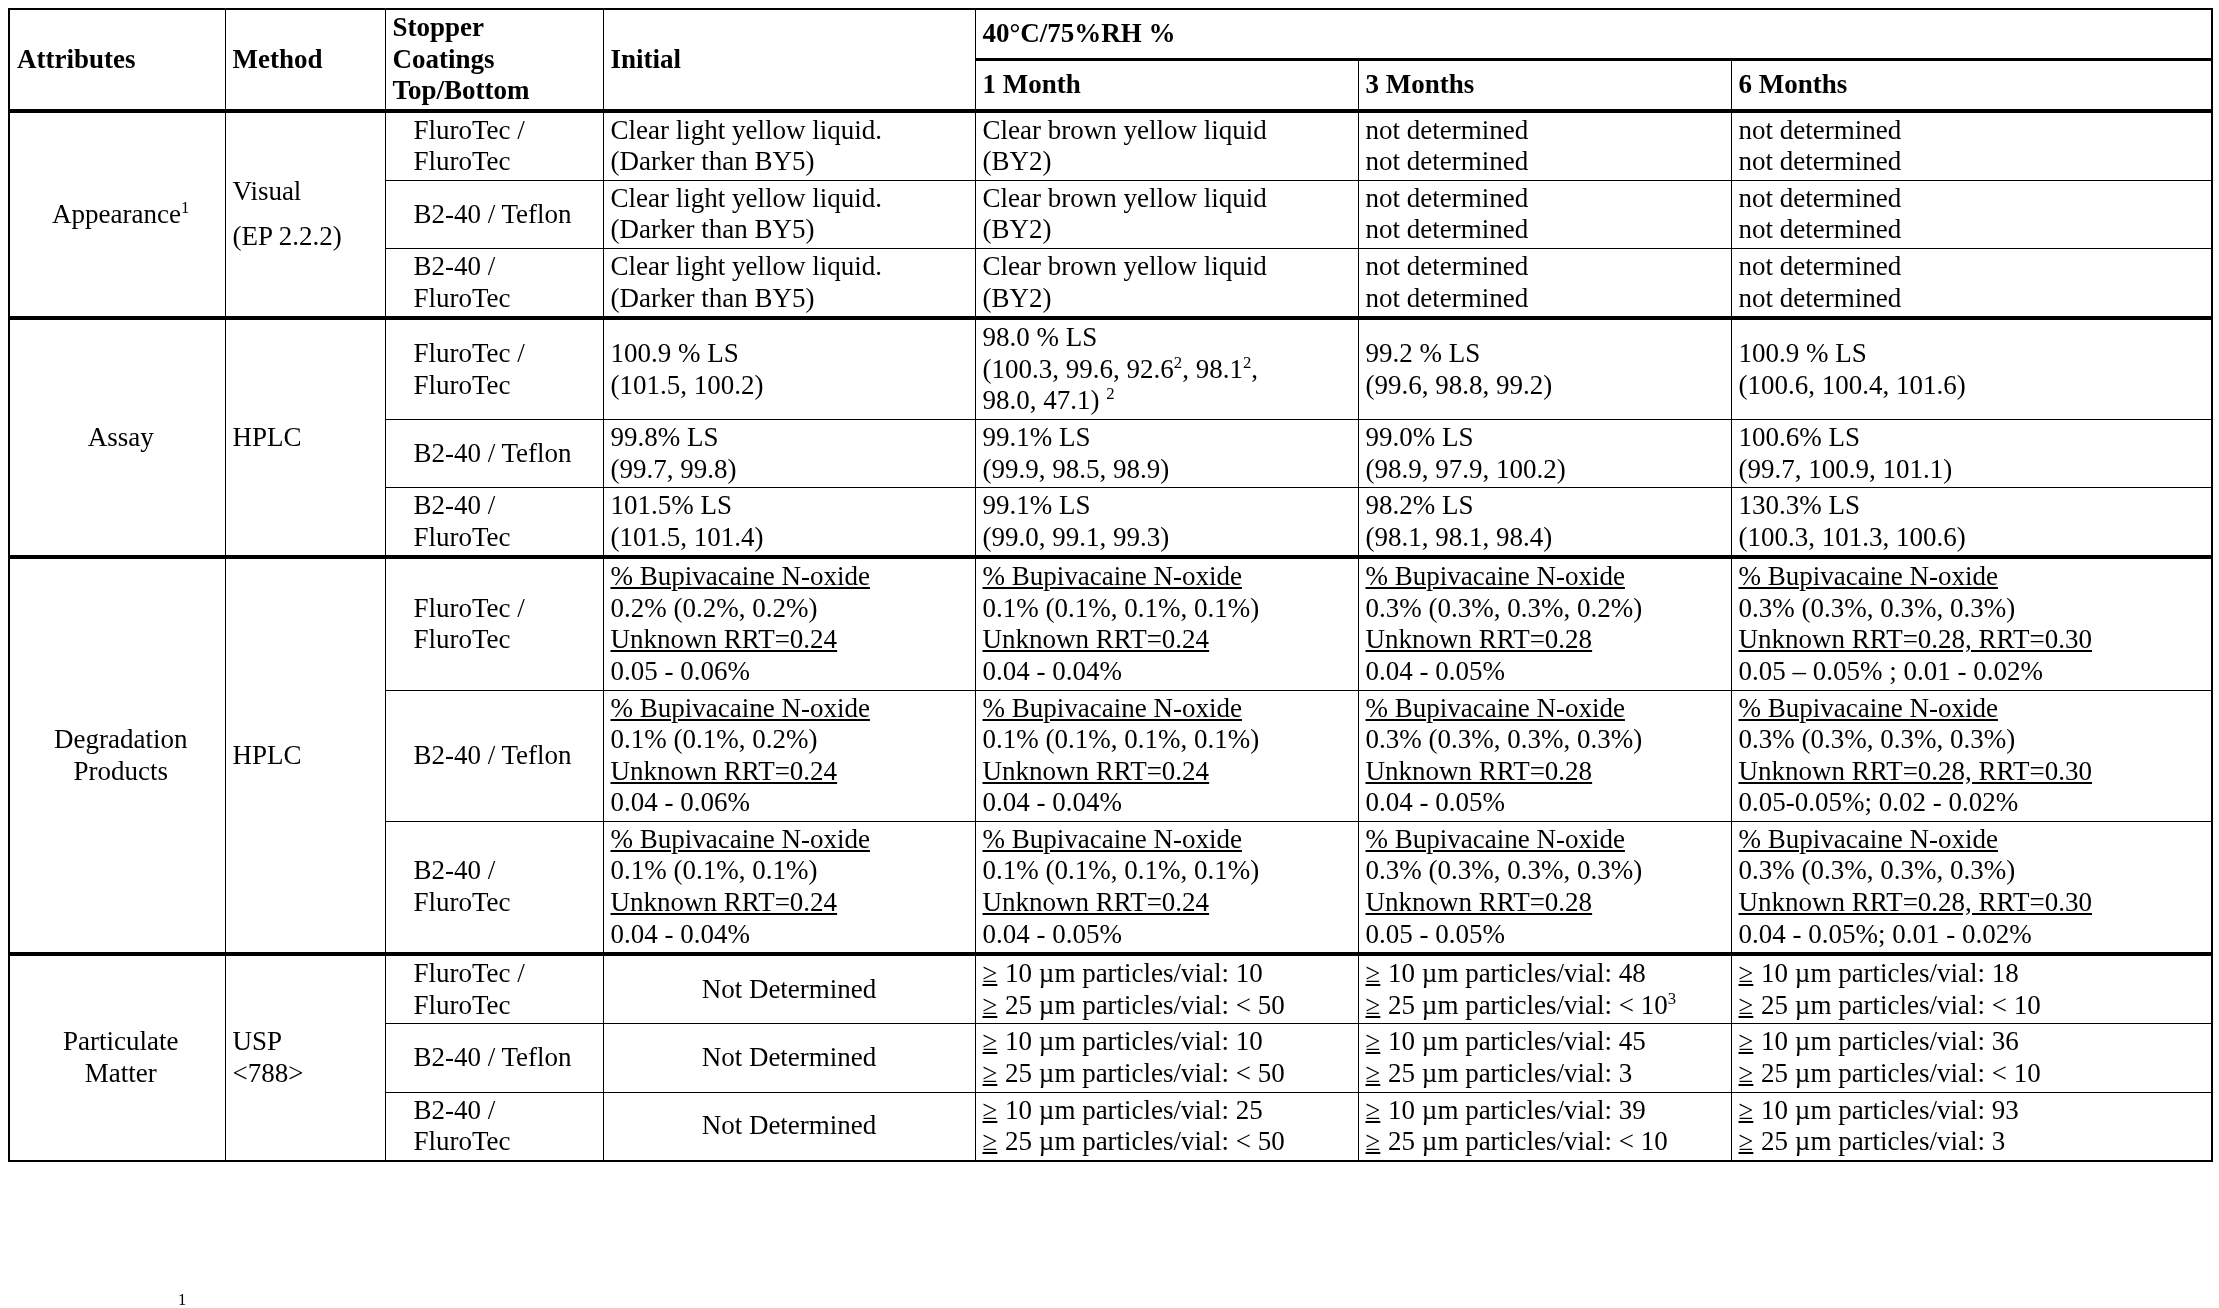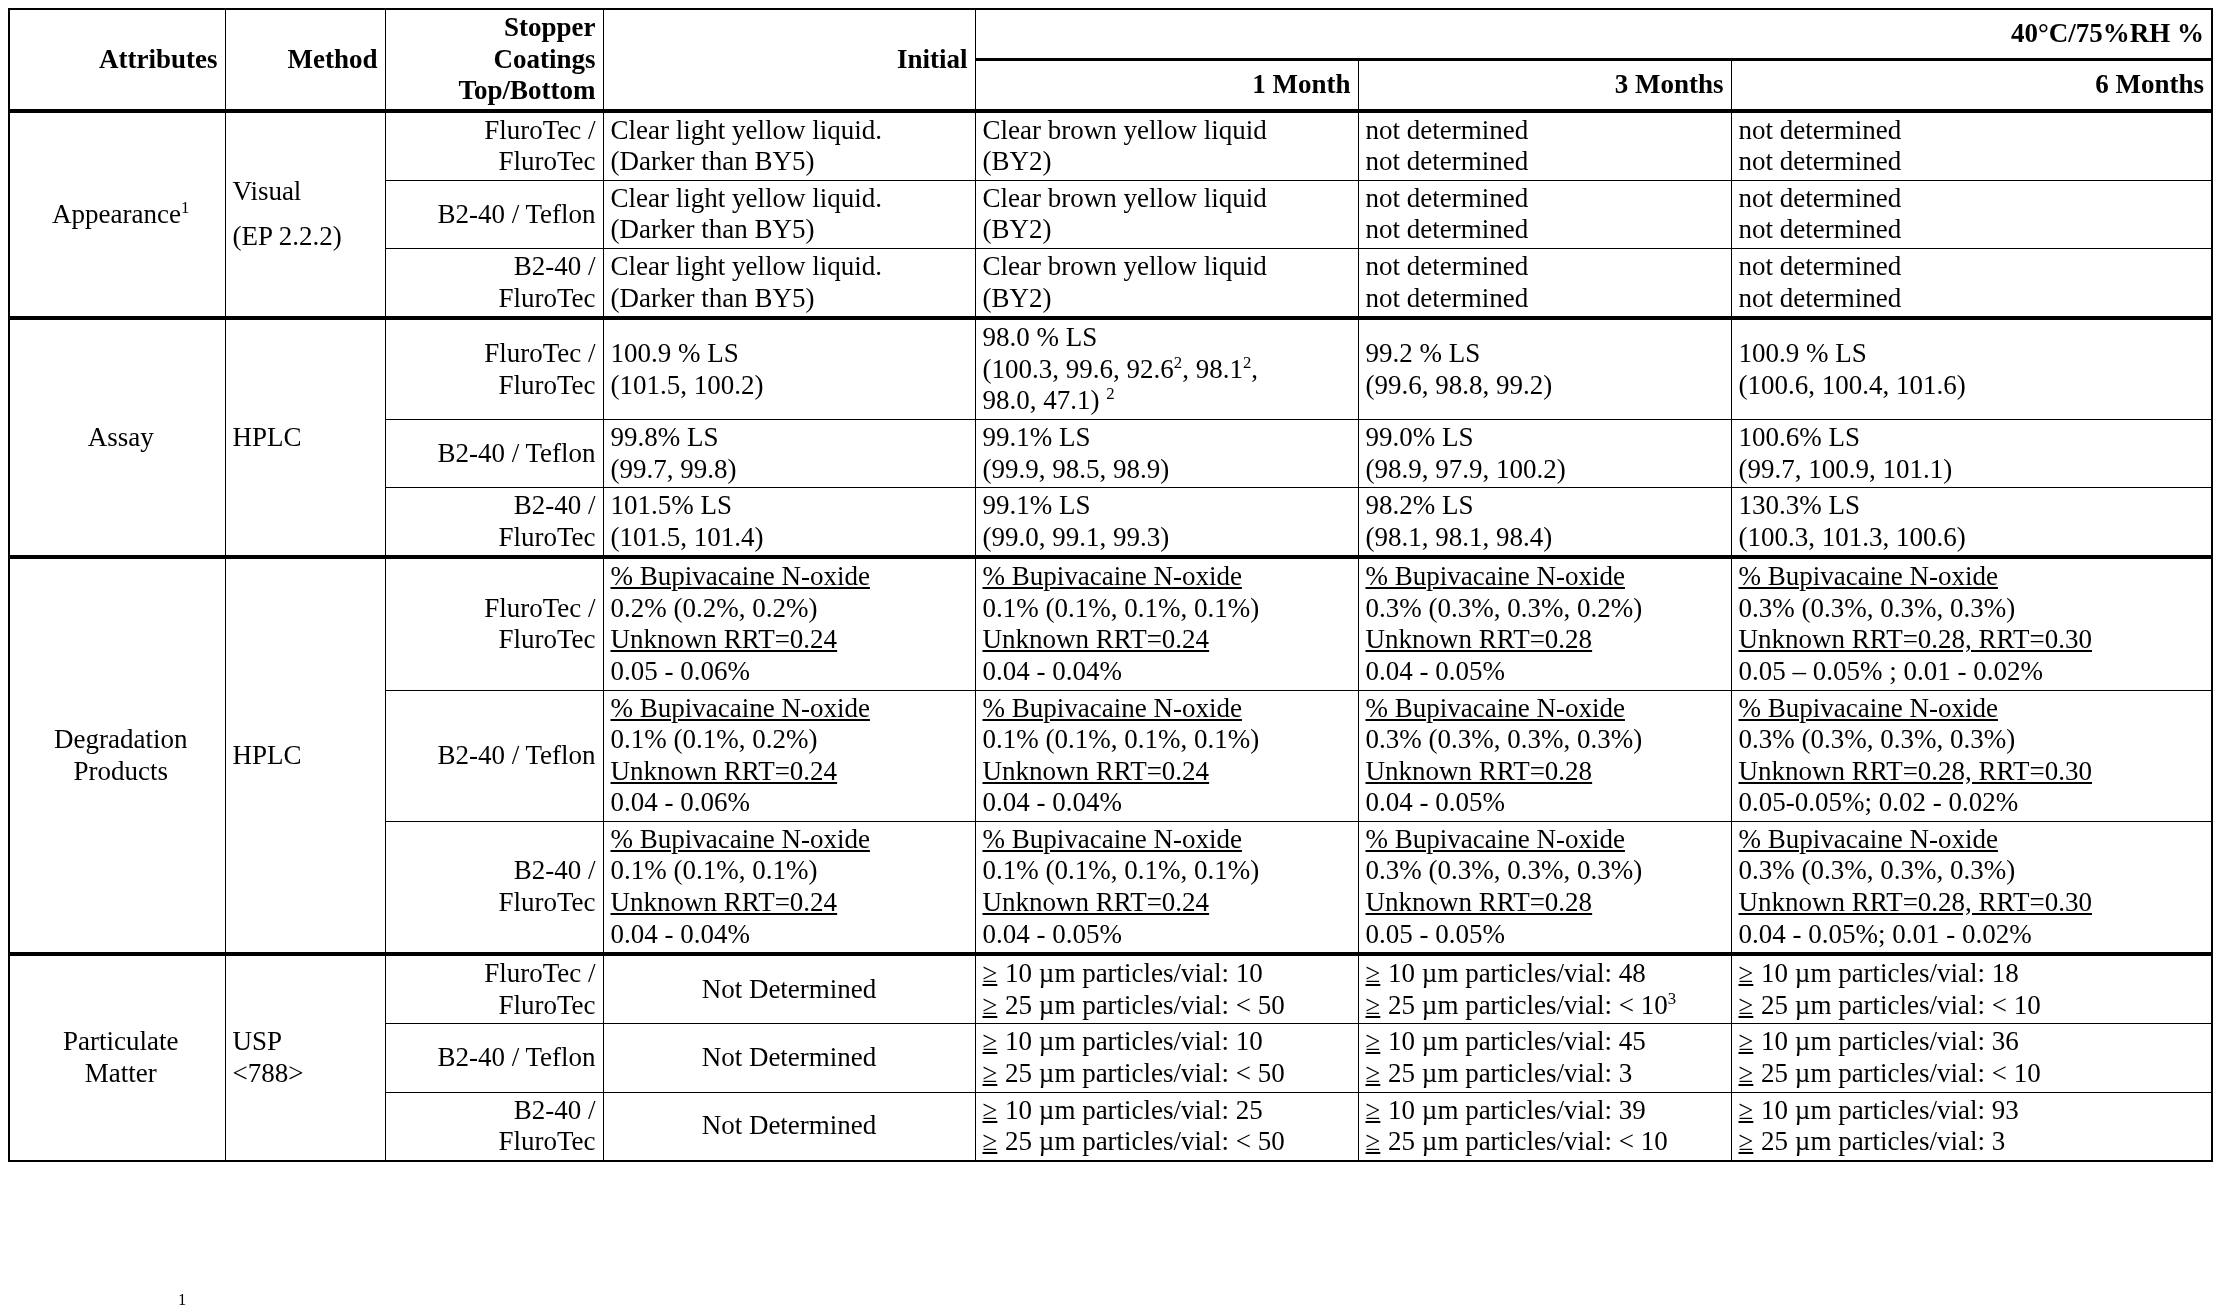--- a/index.html
+++ b/index.html
@@ -29,21 +29,21 @@
   }
   table.stability th,
   table.stability td {
     border: 1px solid #000;
     vertical-align: middle;
     padding: 2px 7px;
     font-size: 27px;
     line-height: 1.17;
   }
   thead th {
-    text-align: right;
+    text-align: left;
     font-weight: bold;
     font-size: 28px;
   }
   
   thead tr.sub th {
     border-bottom: 4px solid #000;
     margin-top: 40px;
   }
   thead th.spanhdr {
     border-bottom: 3px solid #000;
@@ -62,23 +62,23 @@
   tbody td.attr {
     text-align: center;
     vertical-align: middle;
     padding-left: 14px;
   }
   tbody td.method {
     text-align: left;
     vertical-align: middle;
   }
   tbody td.coating {
-    text-align: right;
-    vertical-align: middle;
-    padding-left: 2px;
+    text-align: left;
+    vertical-align: middle;
+    padding-left: 28px;
   }
   tbody td.midval {
     vertical-align: middle;
   }
   tbody tr.group-start > td {
     border-top: 4px solid #000;
   }
   .u { text-decoration: underline; }
   sup { font-size: 0.62em; vertical-align: super; line-height: 0; }
   .ge {

